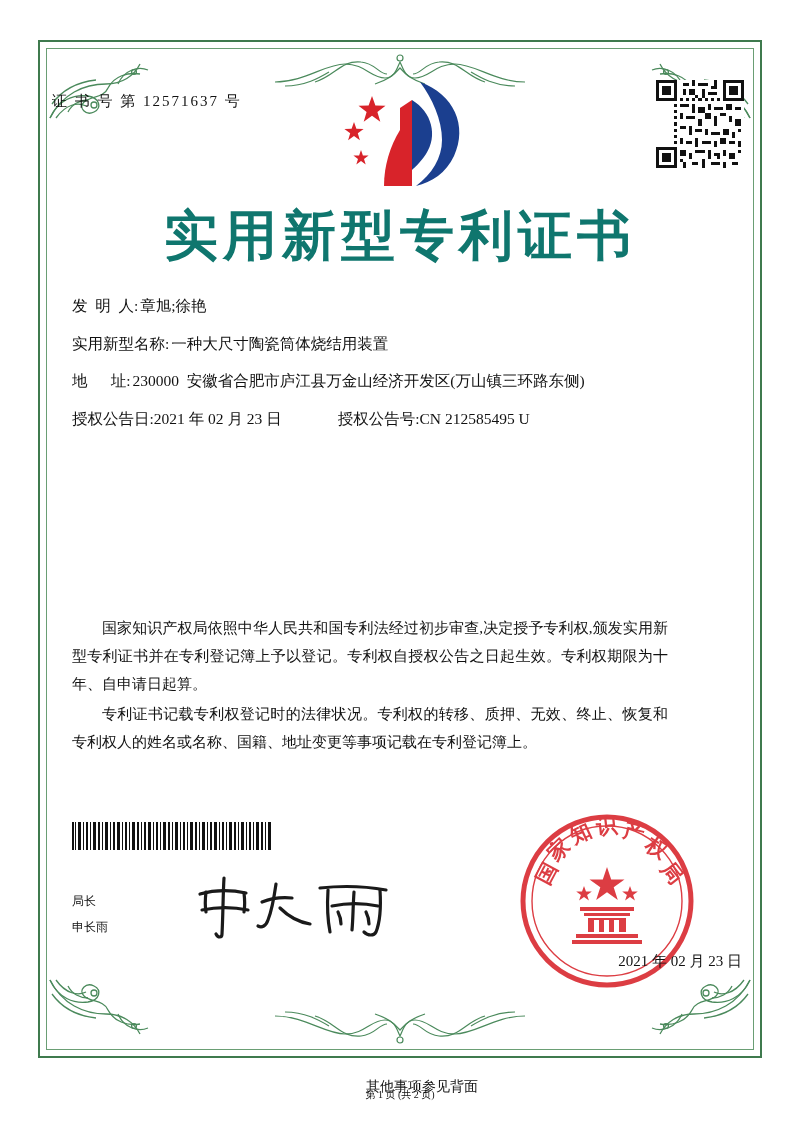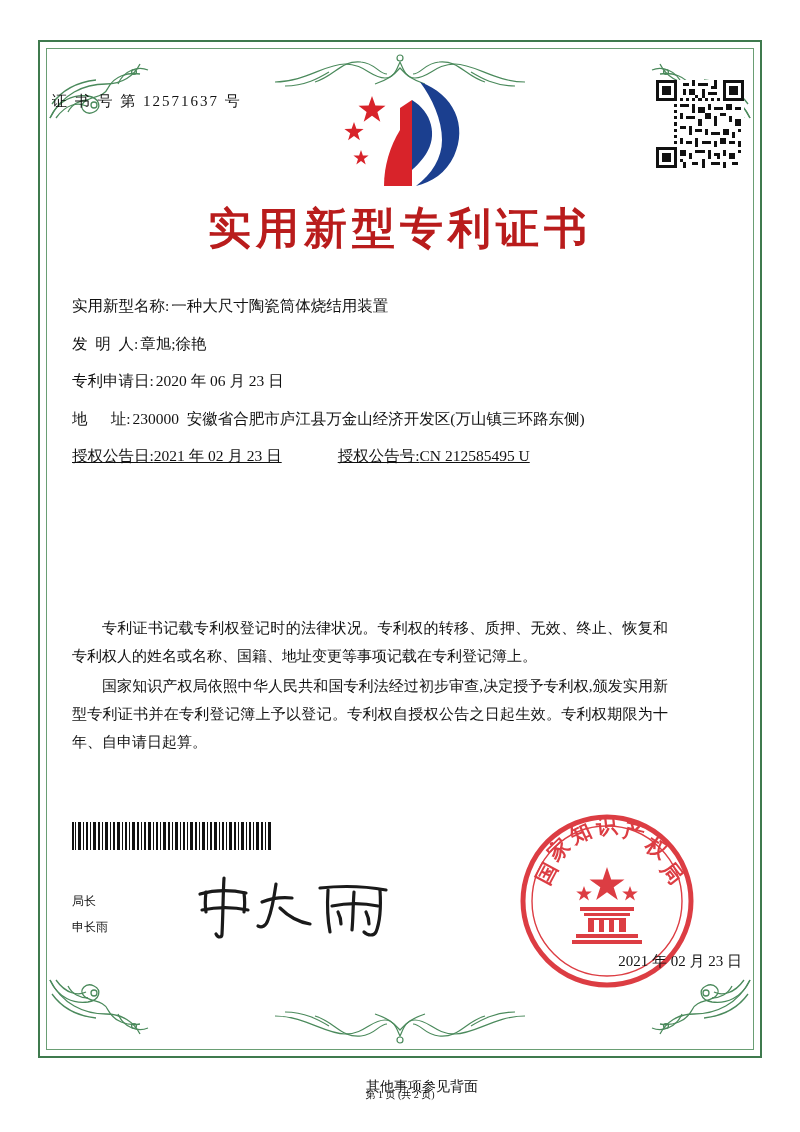--- a/index.html
+++ b/index.html
@@ -102,23 +102,23 @@
 
   
   #doc-title {
     position: absolute;
     left: 0;
     right: 0;
     top: 200px;
     text-align: center;
     font-family: "DejaVu Serif", "Liberation Serif", serif;
     font-weight: bold;
-    font-size: 43px;
+    font-size: 54px;
     letter-spacing: 5px;
-    color: #b91c1c;
+    color: #0f766e;
   }
 
   
   #fields {
     position: absolute;
     left: 72px;
     top: 298px;
     width: 590px;
     font-size: 15.5px;
     line-height: 1.0;
@@ -133,21 +133,21 @@
     flex: 0 0 auto;
     white-space: pre;
     color: #111;
   }
   .field-value {
     flex: 1 1 auto;
     white-space: pre-wrap;
     color: #111;
     padding-left: 2px;
   }
-  .field-row.two-col .field-label { flex: 0 0 auto; text-decoration: underline; }
+  .field-row.two-col .field-label { flex: 0 0 auto; }
   .col-gap { display: inline-block; width: 56px; }
 
   
   #body-text {
     position: absolute;
     left: 72px;
     top: 614px;
     width: 596px;
     font-size: 15px;
     line-height: 28px;
@@ -421,47 +421,43 @@
       <rect x="25" y="27" width="2" height="1"></rect>
     <rect x="8" y="26" width="1" height="1"></rect>
       <rect x="20" y="25" width="1" height="1"></rect>
   </g>
 </svg>
 
 <div id="doc-title">实用新型专利证书</div>
 
 <div id="fields">
   <div class="field-row">
-    <span class="field-label">实用新型名称:</span>
-    <span class="field-value">一种大尺寸陶瓷筒体烧结用装置</span>
-  </div>
-  <div class="field-row">
     <span class="field-label">发  明  人:</span>
     <span class="field-value">章旭;徐艳</span>
   </div>
   <div class="field-row">
-    <span class="field-label">专利申请日:</span>
-    <span class="field-value">2020 年 06 月 23 日</span>
+    <span class="field-label">实用新型名称:</span>
+    <span class="field-value">一种大尺寸陶瓷筒体烧结用装置</span>
   </div>
   <div class="field-row">
     <span class="field-label">地      址:</span>
     <span class="field-value">230000  安徽省合肥市庐江县万金山经济开发区(万山镇三环路东侧)</span>
   </div>
   <div class="field-row two-col">
     <span class="field-label">授权公告日:</span>
     <span class="field-label">2021 年 02 月 23 日</span>
     <span class="col-gap"></span>
     <span class="field-label">授权公告号:</span>
     <span class="field-label">CN 212585495 U</span>
   </div>
 </div>
 
 <div id="body-text">
+  <p>国家知识产权局依照中华人民共和国专利法经过初步审查,决定授予专利权,颁发实用新型专利证书并在专利登记簿上予以登记。专利权自授权公告之日起生效。专利权期限为十年、自申请日起算。</p>
   <p>专利证书记载专利权登记时的法律状况。专利权的转移、质押、无效、终止、恢复和专利权人的姓名或名称、国籍、地址变更等事项记载在专利登记簿上。</p>
-  <p>国家知识产权局依照中华人民共和国专利法经过初步审查,决定授予专利权,颁发实用新型专利证书并在专利登记簿上予以登记。专利权自授权公告之日起生效。专利权期限为十年、自申请日起算。</p>
 </div>
 
 <svg id="barcode" viewBox="0 0 200 28" shape-rendering="crispEdges">
   <rect width="200" height="28" fill="#ffffff"></rect>
   <g fill="#111111">
     <rect x="0" y="0" width="2" height="28"></rect>
       <rect x="3" y="0" width="1" height="28"></rect>
     <rect x="6" y="0" width="3" height="28"></rect>
       <rect x="11" y="0" width="1" height="28"></rect>
     <rect x="14" y="0" width="2" height="28"></rect>

